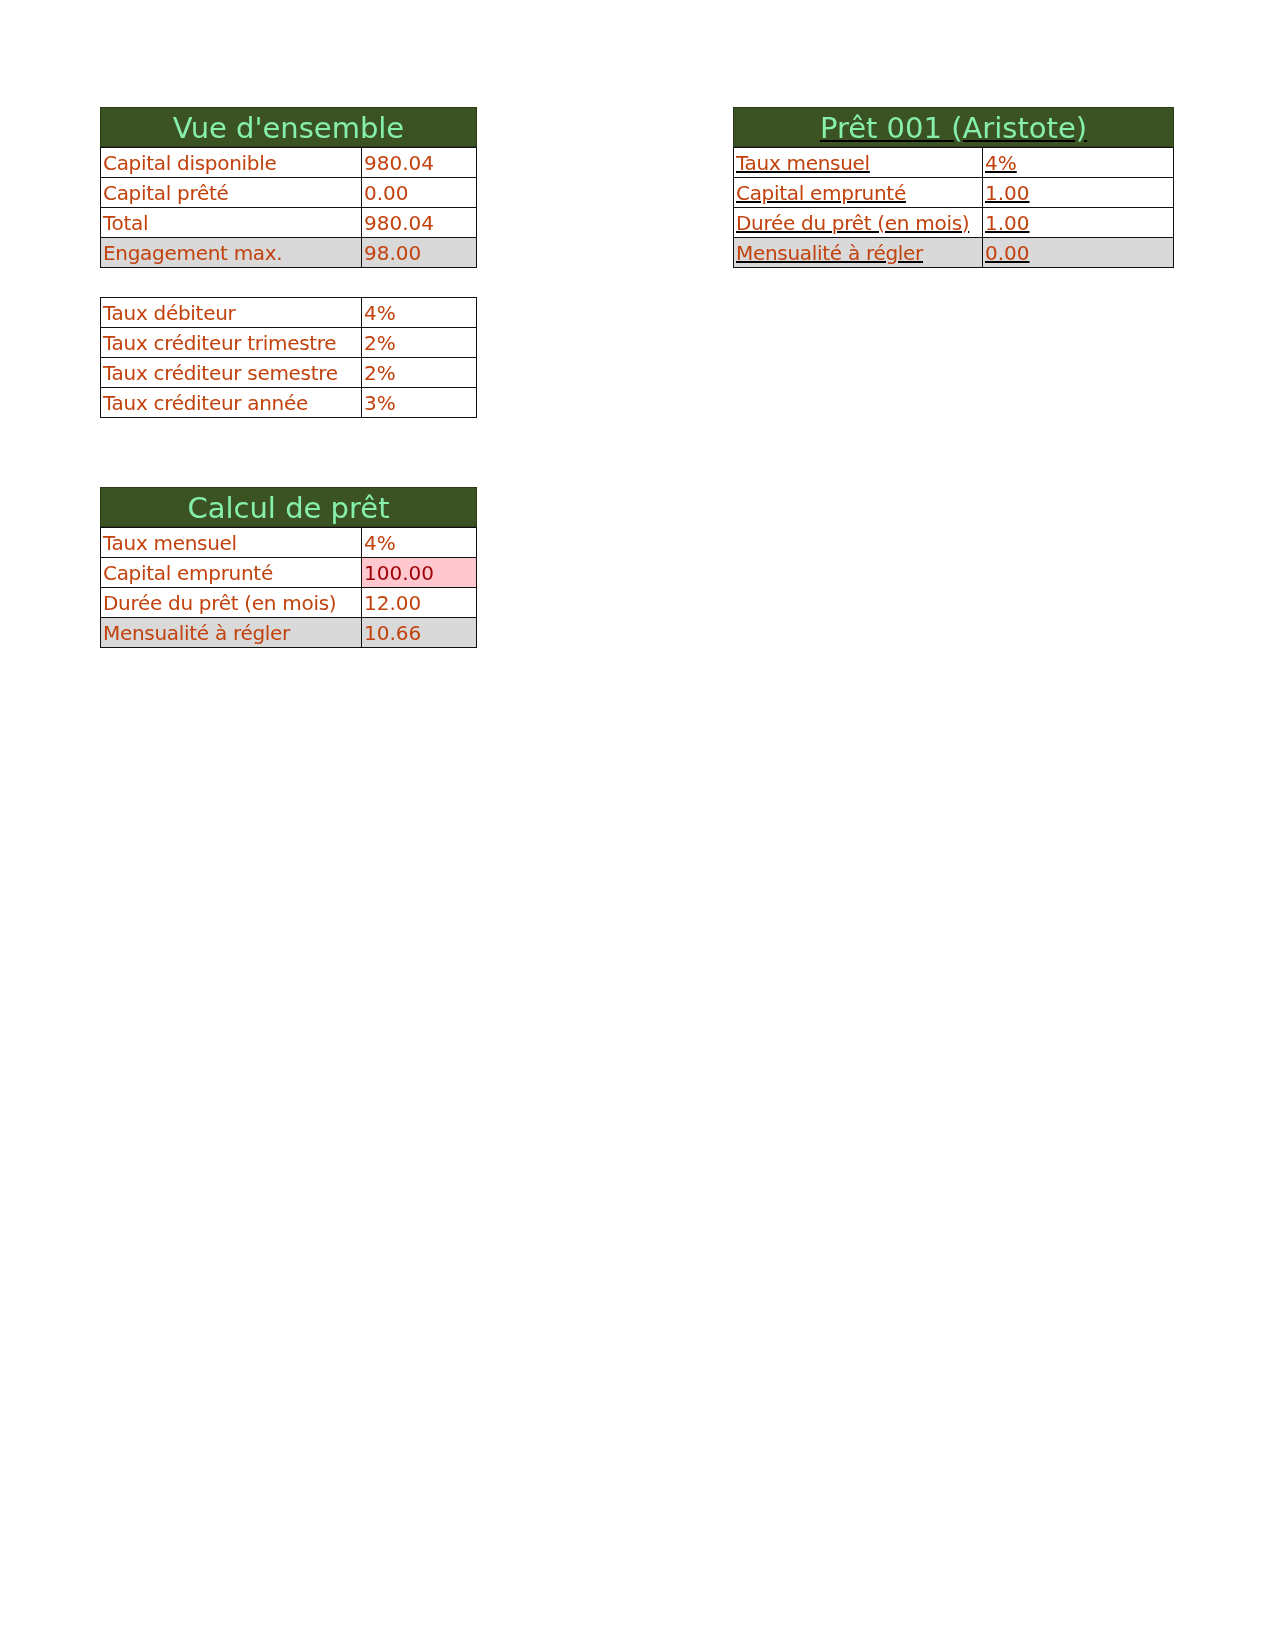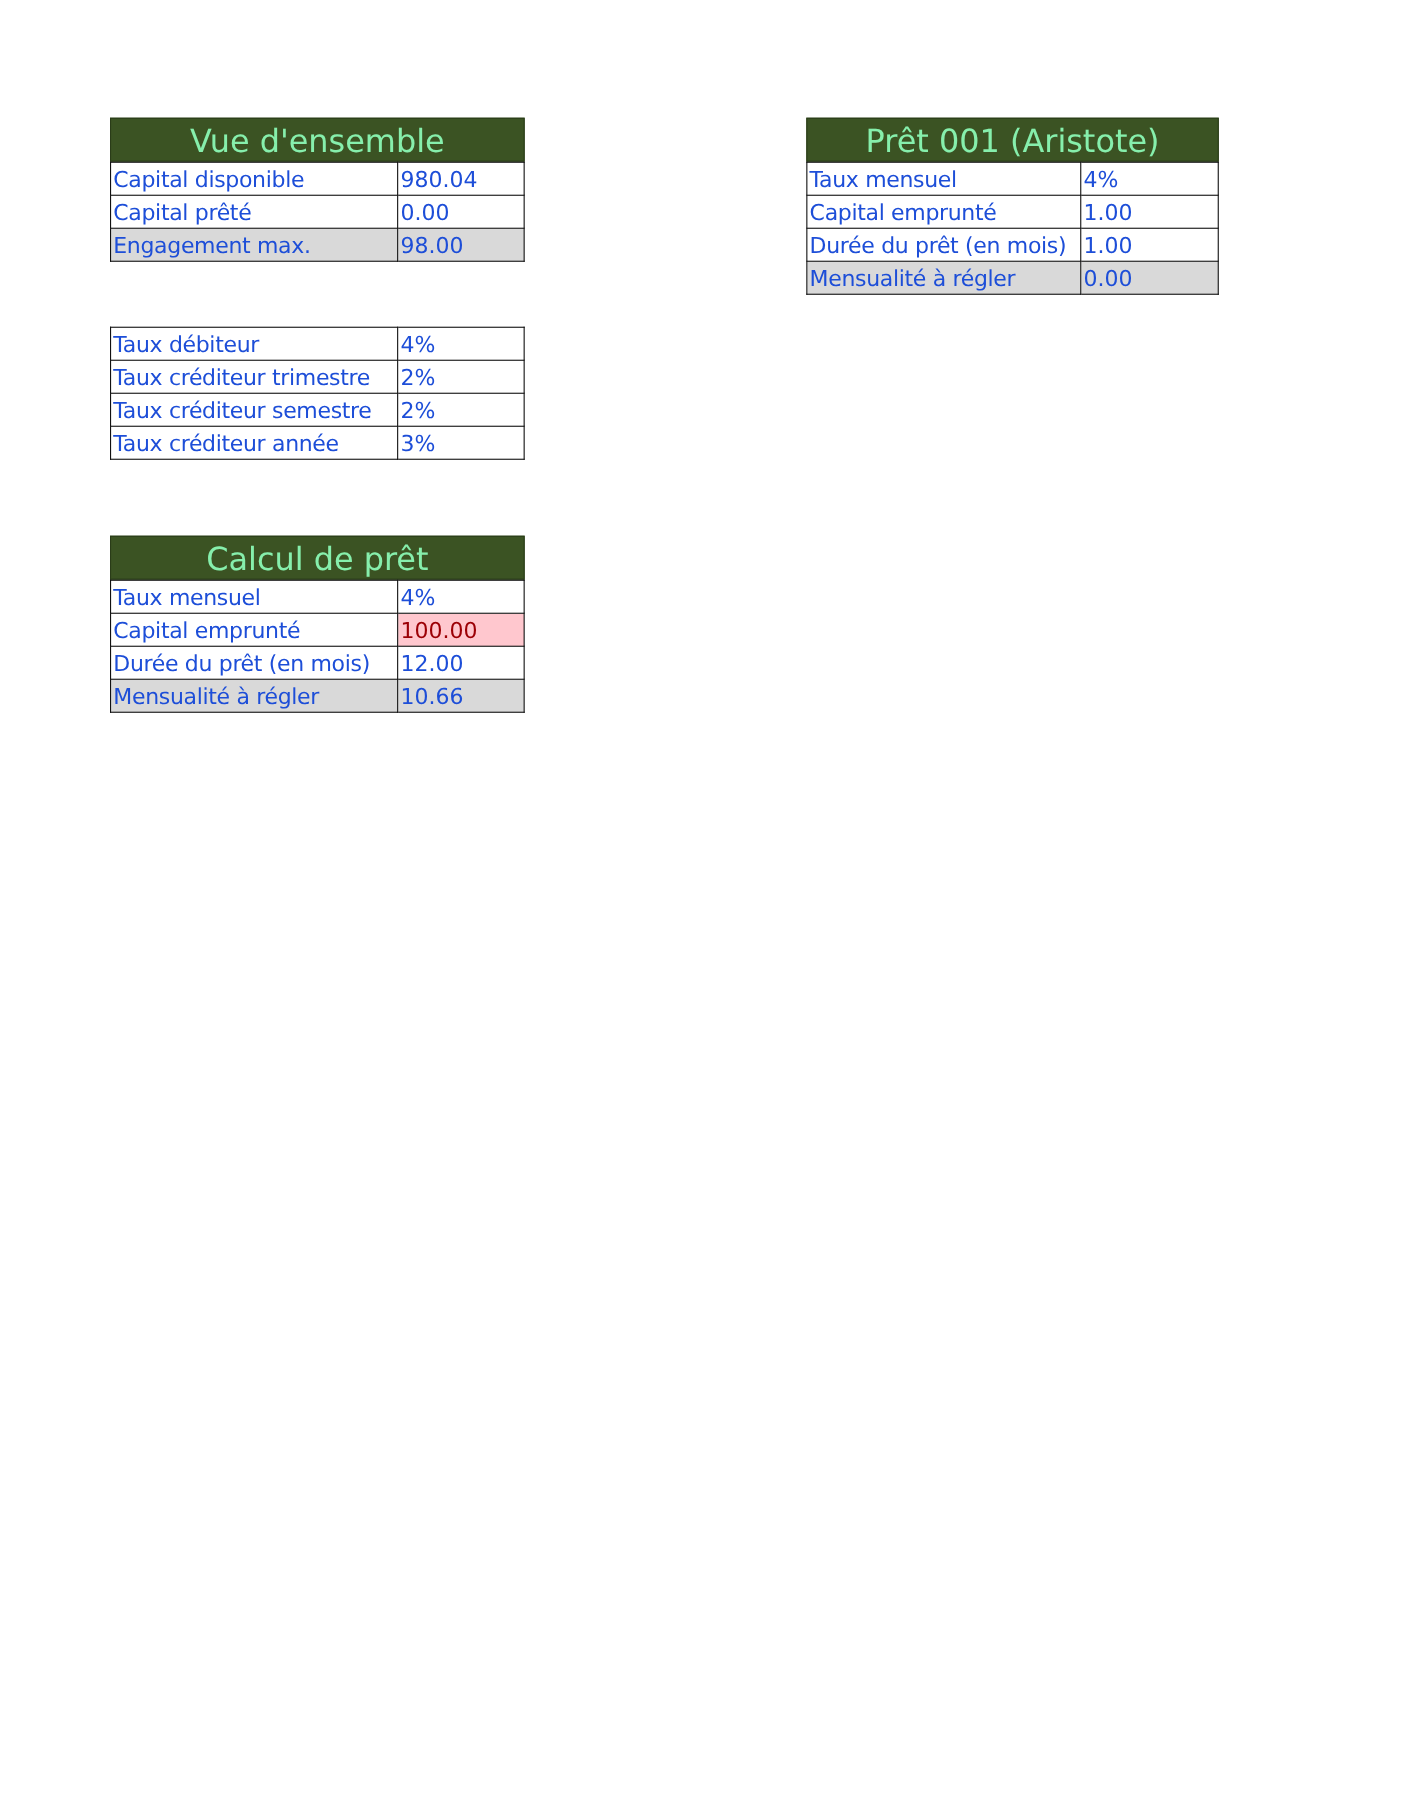--- a/index.html
+++ b/index.html
@@ -4,41 +4,45 @@
   <style>
     html, body { margin: 0; padding: 0; background: #ffffff; }
     body { width: 1275px; height: 1651px; position: relative; font-family: "Liberation Sans", sans-serif; }
     .block { position: absolute; width: 377px; }
     .hdr {
       background: #3b5323; color: #86efac; height: 40px; line-height: 40px;
       text-align: center; font-size: 29px; border: 1px solid #2a3c18; box-sizing: border-box;
       font-family: "DejaVu Sans", sans-serif;
     }
     table { border-collapse: collapse; width: 100%; table-layout: fixed; }
-    td { border: 1.5px solid #111; height: 29px; padding: 0 2px; font-size: 20px; color: #1d4ed8;
+    td { border: 1.5px solid #111; height: 29px; padding: 0 2px; font-size: 20px; color: #c2410c;
          font-family: "DejaVu Sans", sans-serif; white-space: nowrap; overflow: hidden; }
     td.lbl { width: 256px; text-align: left; letter-spacing: -0.3px; }
     td.val { }
     tr.gray td { background: #d9d9d9; }
     td.pink { background: #ffc7ce; color: #9c0006; }
   </style>
 </head>
 <body>
 
 <div class="block" style="left:100px; top:107px;">
   <div class="hdr">Vue d'ensemble</div>
   <table>
     <tbody>
         <tr>
       <td class="lbl">Capital disponible</td>
       <td class="val">980.04</td>
     </tr>
     <tr>
       <td class="lbl">Capital prêté</td>
       <td class="val">0.00</td>
+    </tr>
+    <tr>
+      <td class="lbl">Total</td>
+      <td class="val">980.04</td>
     </tr>
     <tr class="gray">
       <td class="lbl">Engagement max.</td>
       <td class="val">98.00</td>
     </tr>
   </tbody>
     </table>
 </div>
 
 <div class="block" style="left:100px; top:297px;">
@@ -81,21 +85,21 @@
       <td class="val">12.00</td>
     </tr>
     <tr class="gray">
       <td class="lbl">Mensualité à régler</td>
       <td class="val">10.66</td>
     </tr>
   </tbody>
     </table>
 </div>
 
-<div class="block" style="left:733px; top:107px; width:375px;">
+<div class="block" style="left:733px; top:107px; width:441px;text-decoration:underline;">
   <div class="hdr">Prêt 001 (Aristote)</div>
   <table>
     <tbody>
         <tr>
       <td class="lbl" style="width:244px;">Taux mensuel</td>
       <td class="val">4%</td>
     </tr>
     <tr>
       <td class="lbl">Capital emprunté</td>
       <td class="val">1.00</td>

